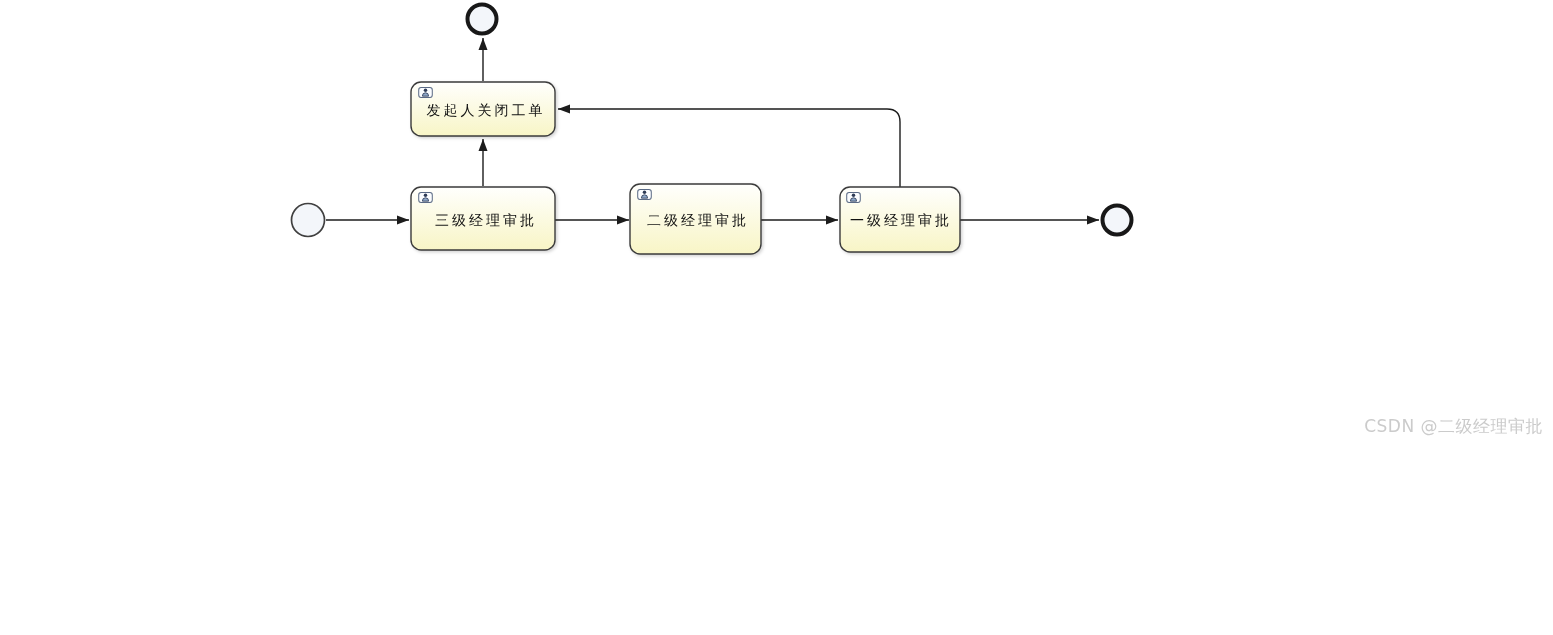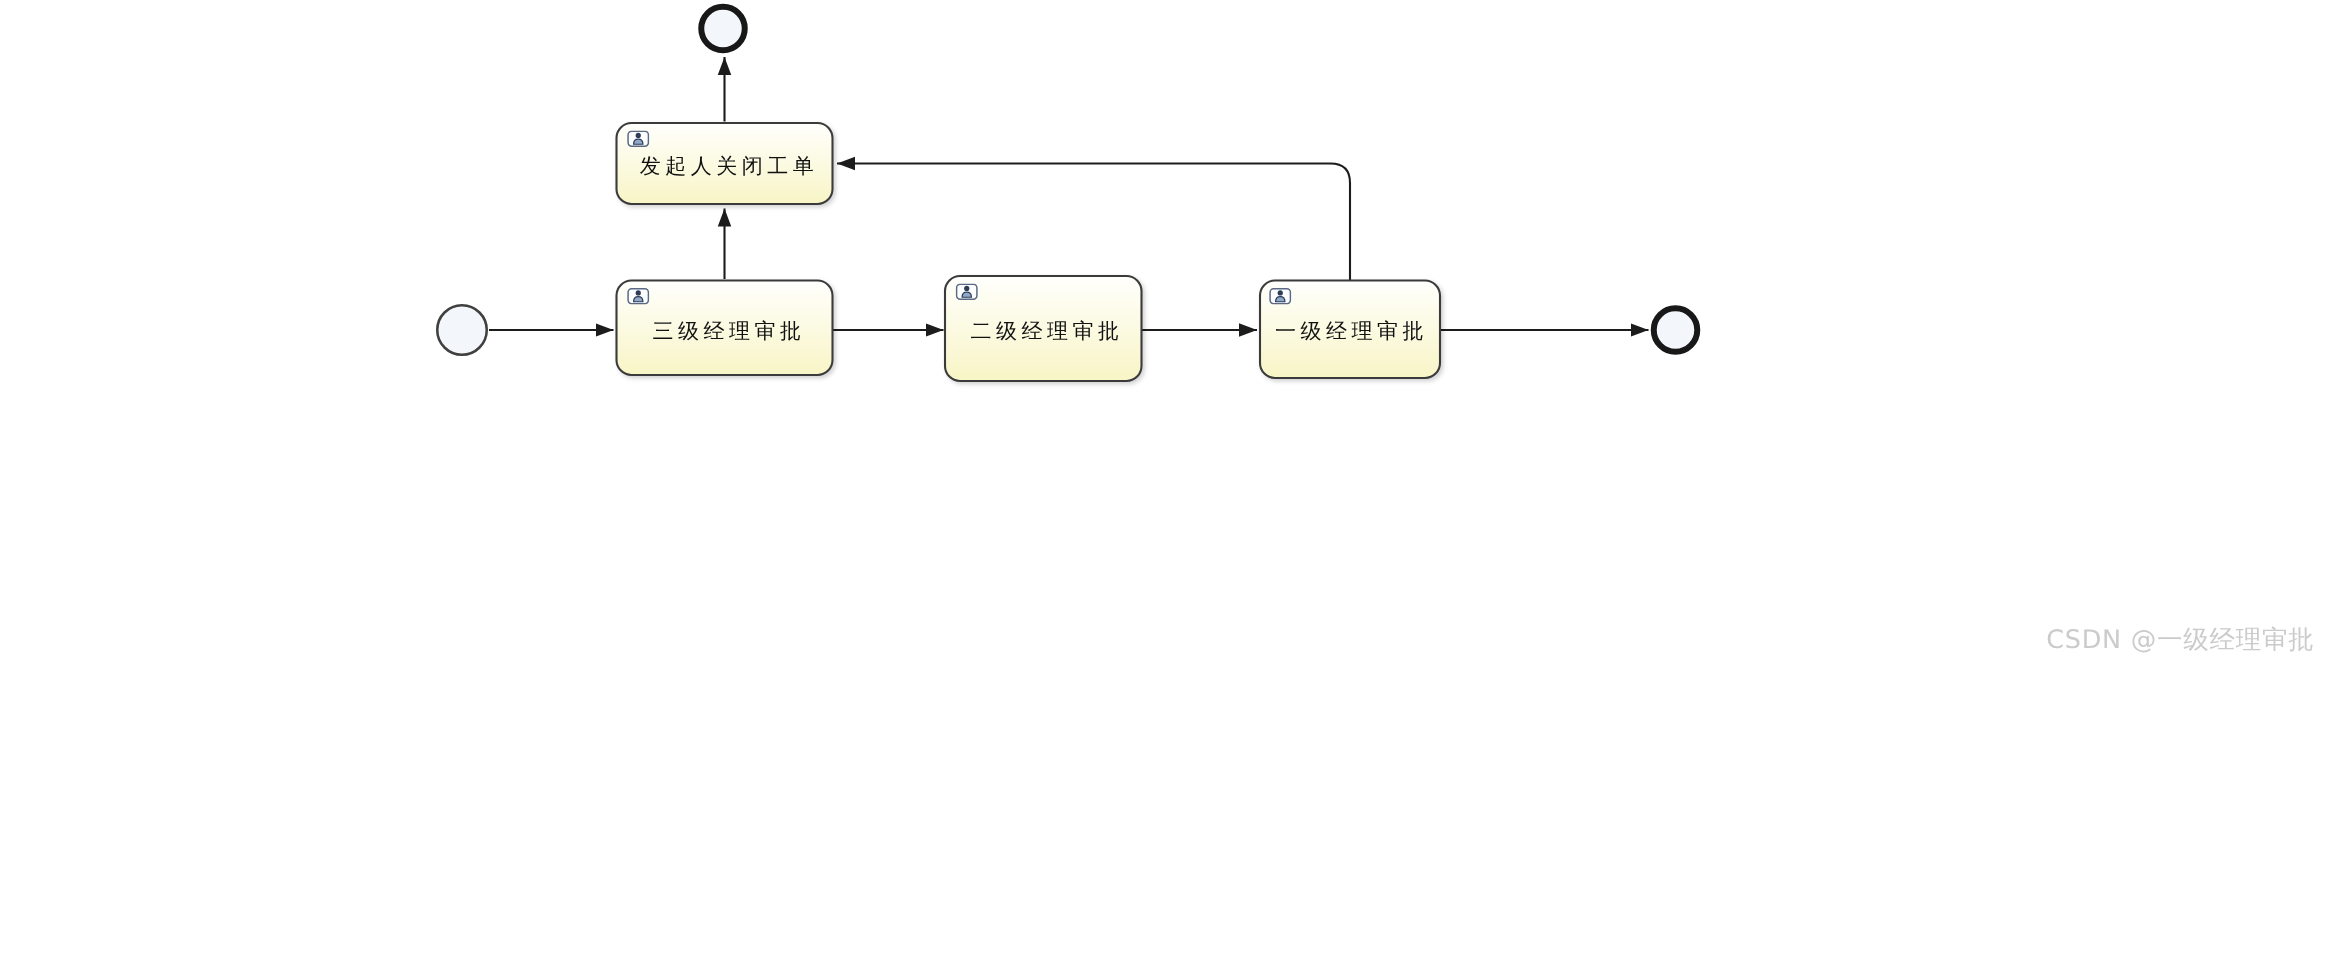--- a/index.html
+++ b/index.html
@@ -92,14 +92,14 @@
       <text x="698" y="225" text-anchor="middle" class="task-label">二级经理审批</text>
     </g>
 
     <g>
       <rect x="840" y="187" width="120" height="65" rx="10" fill="url(#taskGrad)" stroke="#3b3b3b" stroke-width="1.4" filter="url(#taskShadow)"></rect>
       <use href="#user-icon" x="846" y="192" width="15" height="11"></use>
       <text x="901" y="225" text-anchor="middle" class="task-label">一级经理审批</text>
     </g>
   </svg>
 
-  <div class="watermark">CSDN @一级经理审批</div>
+  <div class="watermark">CSDN @二级经理审批</div>
 </div>
 
 </body></html>

